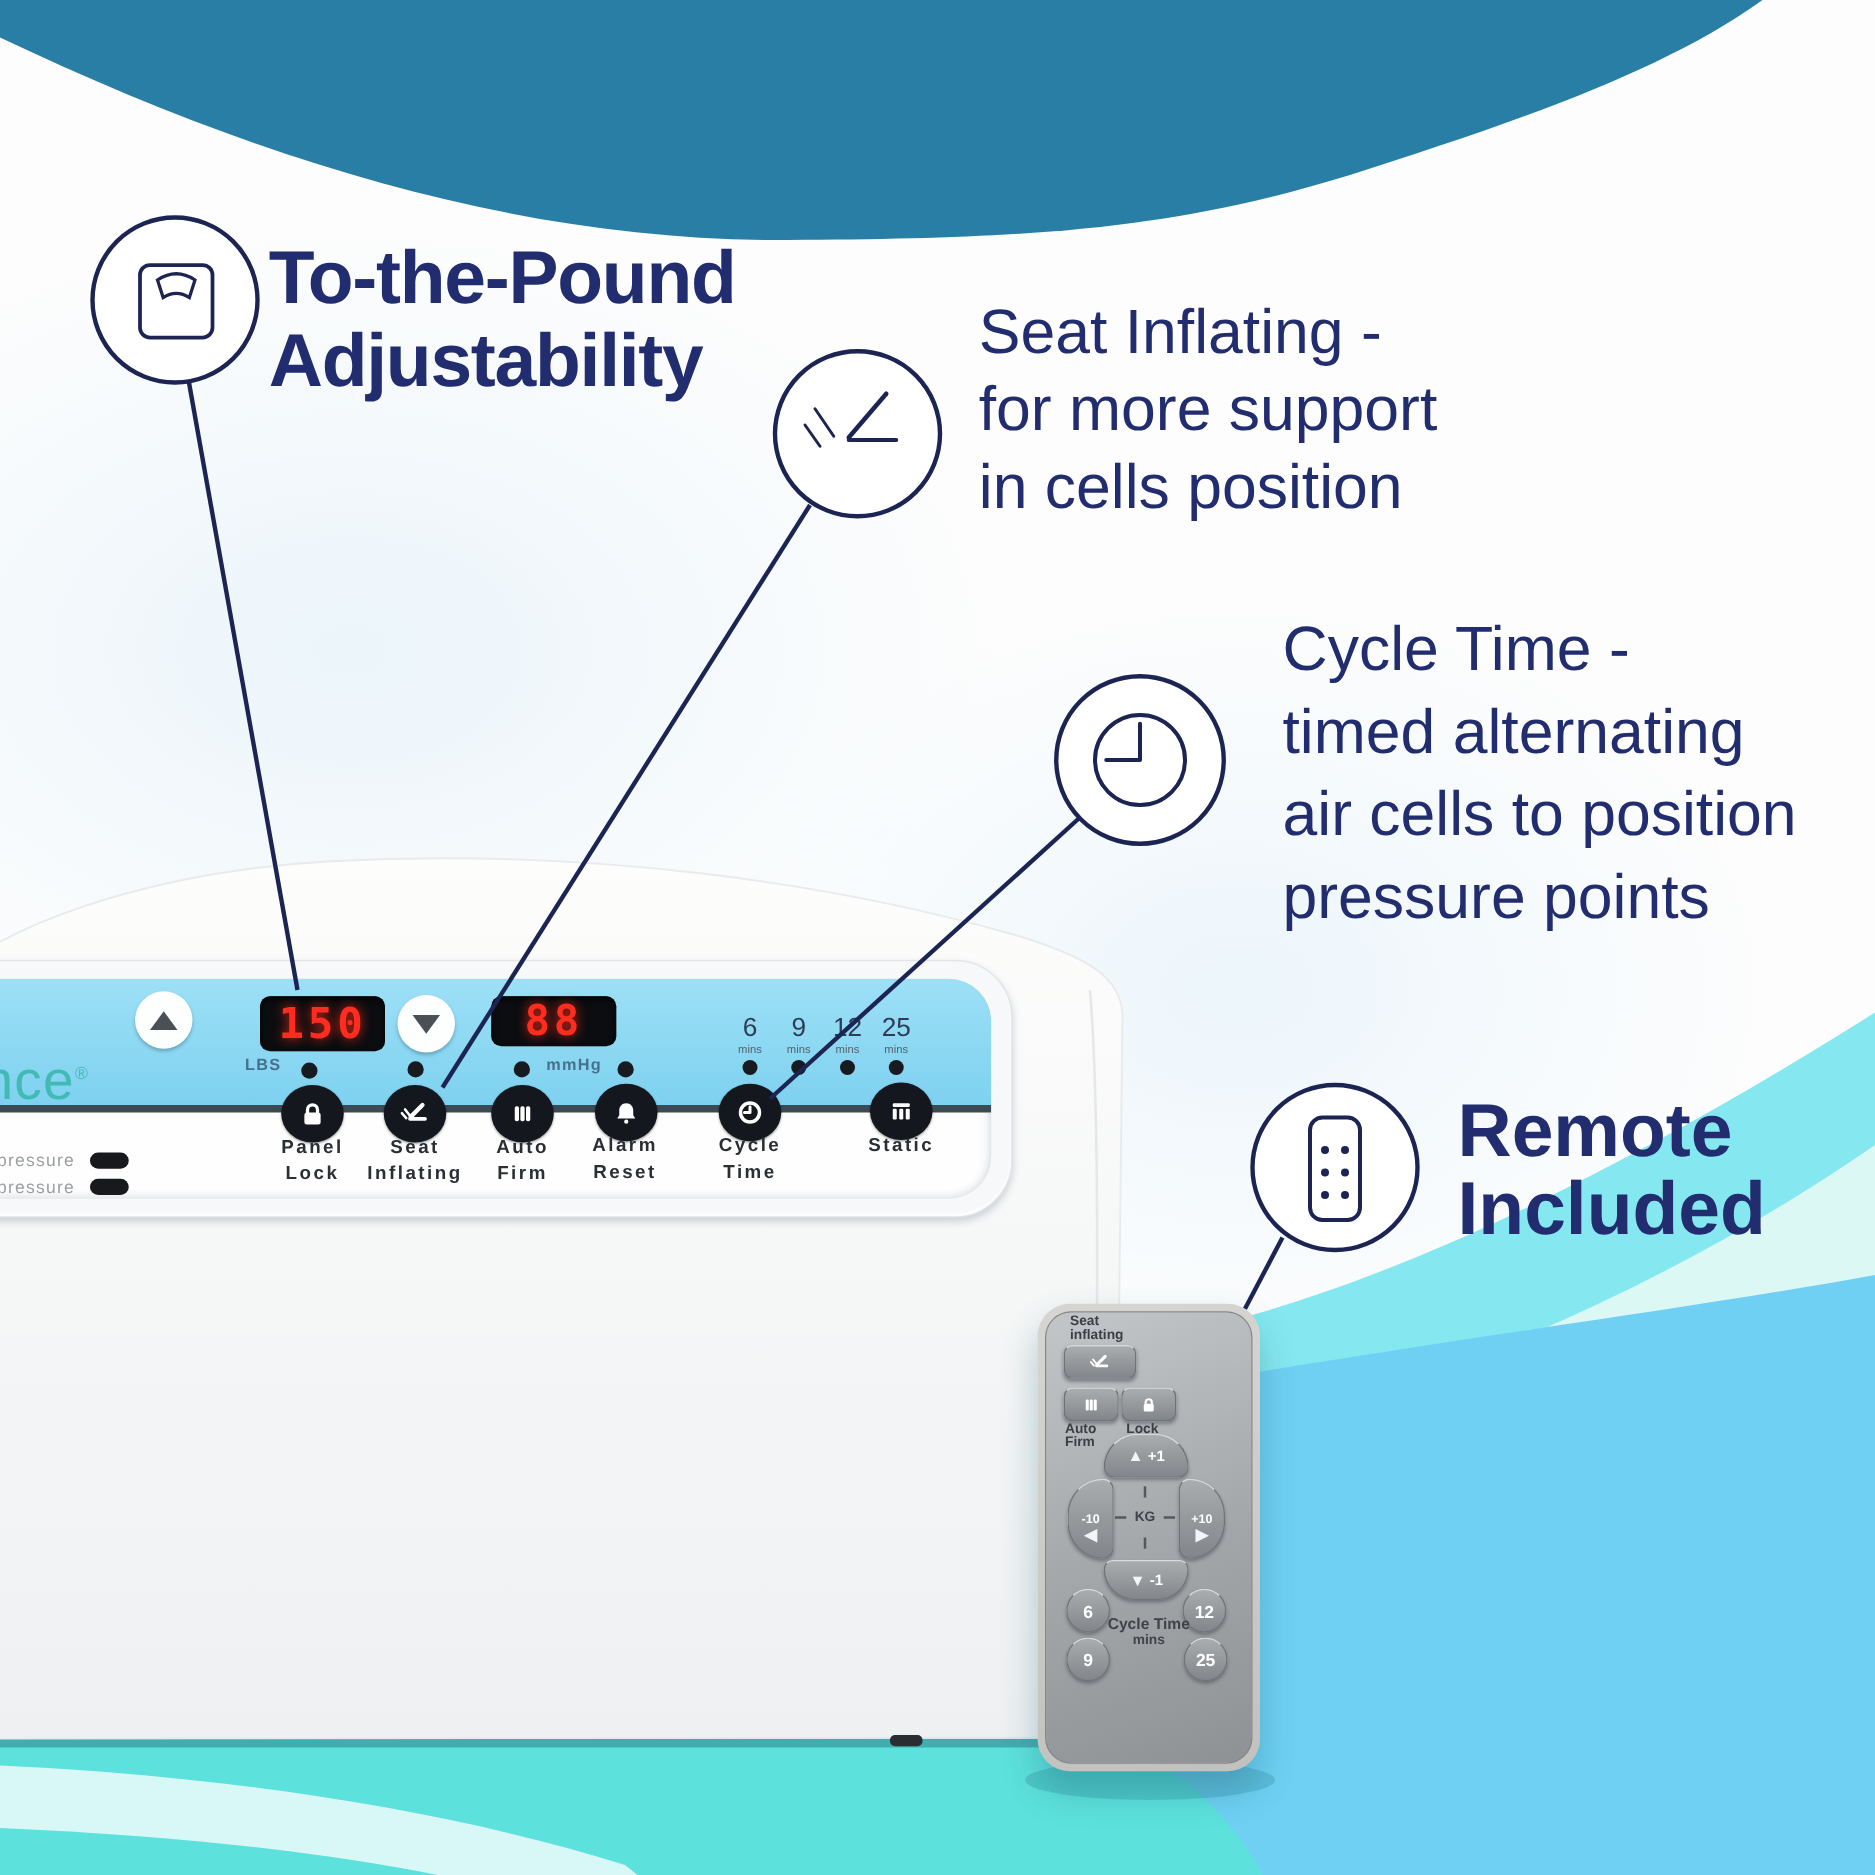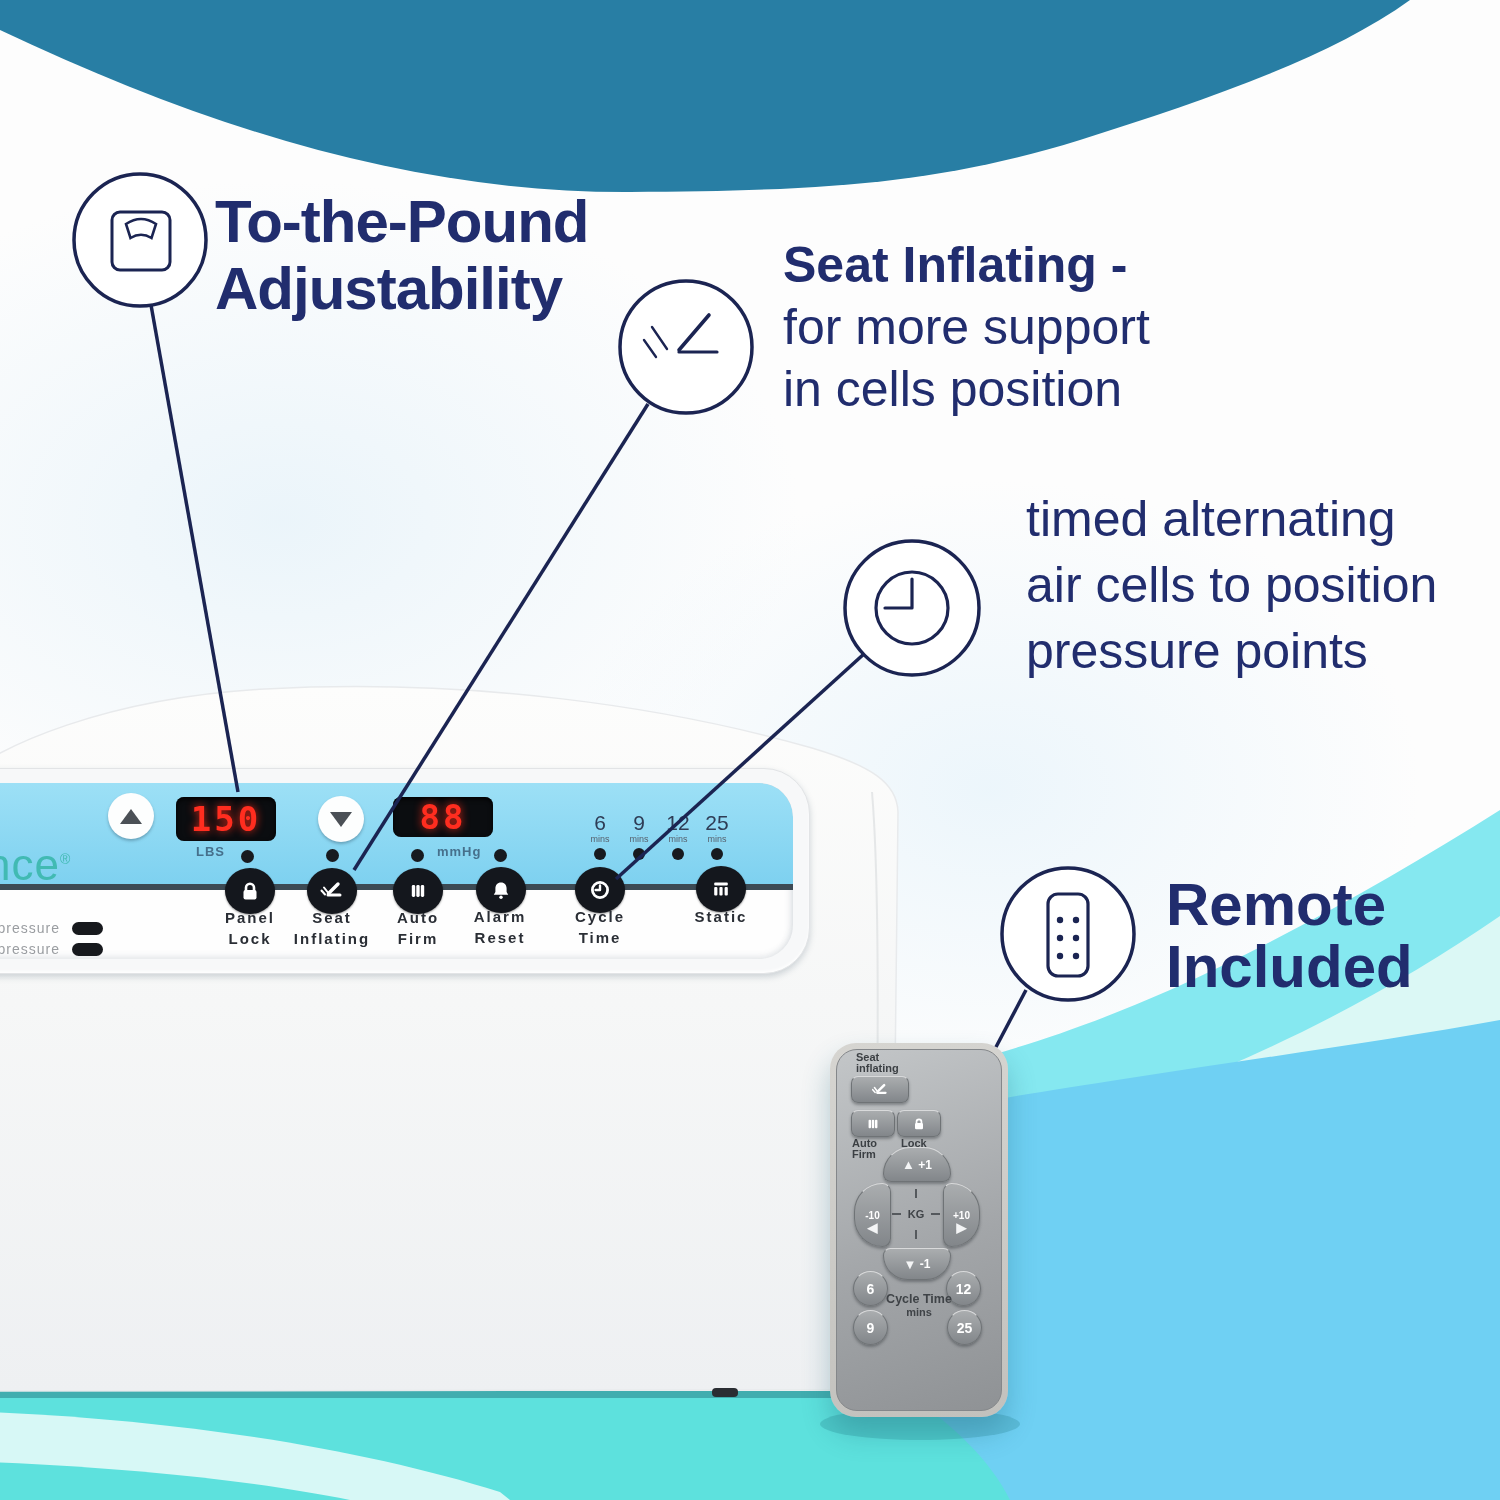--- a/index.html
+++ b/index.html
@@ -2,21 +2,21 @@
 <html><head>
 <meta charset="utf-8">
 <style>
   html,body{margin:0;padding:0;background:#ffffff;}
   #stage{position:relative;width:1500px;height:1500px;overflow:hidden;
          font-family:"Liberation Sans",sans-serif;background:#fdfdfd;}
   #stage svg.layer{position:absolute;left:0;top:0;pointer-events:none;}
 
   
   .callout-text{position:absolute;color:#212d6e;z-index:8;}
-  .ct-bold{font-weight:bold;}
+  .ct-bold{font-weight:normal;}
   .ct-b1{left:215px;top:188px;font-size:60px;line-height:67px;font-weight:bold;letter-spacing:-1px;}
   .ct-b2{left:783px;top:234px;font-size:50px;line-height:62px;}
   .ct-b3{left:1026px;top:486px;font-size:50px;line-height:66px;}
   .ct-b4{left:1166px;top:874px;font-size:60px;line-height:62px;font-weight:bold;}
 
   
   .recess{position:absolute;left:-60px;top:768px;width:868px;height:204px;
           border-radius:0 46px 46px 0;background:#f7f8f9;z-index:3;
           border:1px solid #e2e4e6;
           box-shadow:0 3px 6px rgba(110,125,140,.30), inset 0 -2px 3px rgba(255,255,255,.85);}
@@ -122,21 +122,21 @@
   </div>
 
   <div class="panel-el brand" style="left:-14px;top:840px">
     <span>nce</span><sup>®</sup>
   </div>
 
   <div class="panel-el arrow-btn" style="left:108px;top:793px">
     <div class="tri-up"></div>
   </div>
 
-  <div class="panel-el led" style="left:176px;top:797px;width:100px;height:44px">
+  <div class="panel-el led" style="left:208px;top:797px;width:100px;height:44px">
     <span>150</span>
   </div>
   <div class="panel-el unit-label" style="left:196px;top:844px">LBS</div>
 
   <div class="panel-el arrow-btn" style="left:318px;top:796px">
     <div class="tri-down"></div>
   </div>
 
   <div class="panel-el led" style="left:393px;top:797px;width:100px;height:40px">
     <span>88</span>
@@ -370,20 +370,21 @@
     <div>Adjustability</div>
   </div>
 
   <div class="callout-text ct-b2">
     <div class="ct-bold">Seat Inflating -</div>
     <div>for more support</div>
     <div>in cells position</div>
   </div>
 
   <div class="callout-text ct-b3">
+    <div class="ct-bold">Cycle Time -</div>
     <div>timed alternating</div>
     <div>air cells to position</div>
     <div>pressure points</div>
   </div>
 
   <div class="callout-text ct-b4">
     <div>Remote</div>
     <div>Included</div>
   </div>
 

